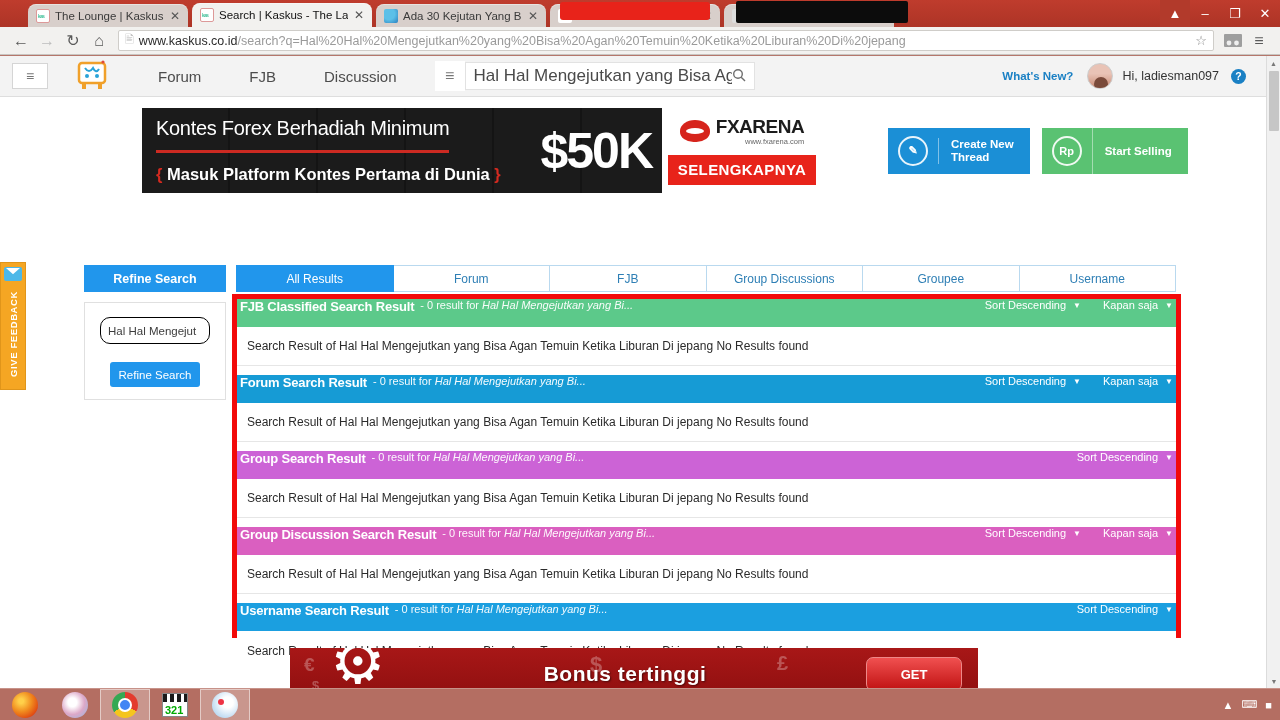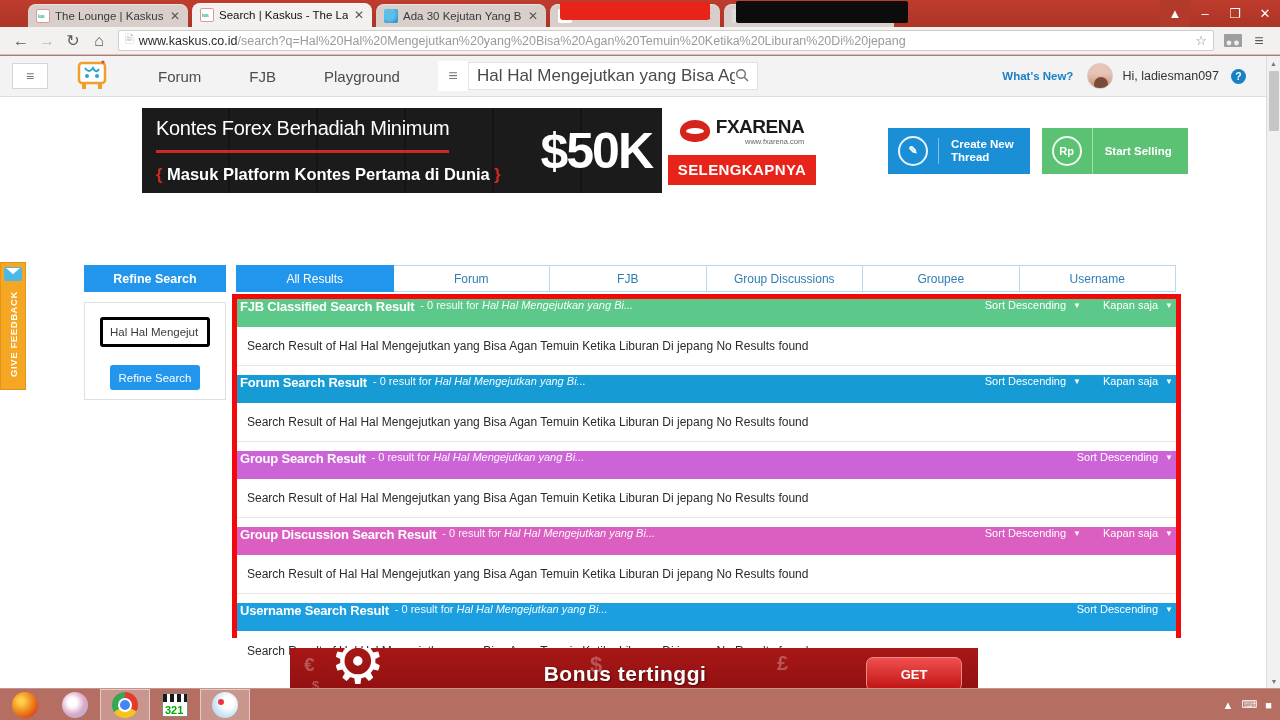--- a/index.html
+++ b/index.html
@@ -146,21 +146,21 @@
   }
   .rtab:first-child { border-left: 1px solid #b9d9ef; }
   .rtab.active { background: #2196ec; color: #fff; border-color: #2196ec; }
 
   
   .side-panel {
     position: absolute; left: 84px; top: 246px; width: 142px; height: 98px;
     background: #fff; border: 1px solid #e0e0e0;
     display: flex; flex-direction: column; align-items: center; padding-top: 14px;
   }
-  .side-input { width: 110px; height: 27px; border: 3px solid #000000; border-radius: 3px;
+  .side-input { width: 110px; height: 27px; border: 1px solid #000000; border-radius: 10px;
     display:flex; align-items:center; padding: 12px 7px; font-size: 11.5px; color: #3c3c3c; background:#fff;
     white-space:nowrap; overflow:hidden; }
   .side-refine { margin-top: 18px; width: 90px; height: 25px; background: #2196ec; color: #fff;
     font-size: 11.5px; display: flex; align-items: center; justify-content: center; border-radius: 3px; }
 
   
   .results-frame {
     position: absolute; left: 232px; top: 238px; width: 949px; height: 344px;
     border: 5px solid #f20a0a; background: #fff;
   }
@@ -314,21 +314,21 @@
           <circle cx="13" cy="17" r="2" fill="#2aa3d8"></circle>
             <circle cx="23" cy="17" r="2" fill="#2aa3d8"></circle>
           <rect x="8" y="24" width="4" height="6" fill="#f0a02a"></rect>
             <rect x="24" y="24" width="4" height="6" fill="#f0a02a"></rect>
           <circle cx="29" cy="3" r="1.6" fill="#e04a3a"></circle>
         </svg>
       </div>
       <div class="nav-links">
         <a href="#">Forum</a>
         <a href="#">FJB</a>
-        <a href="#">Playground</a>
+        <a href="#">Discussion</a>
       </div>
       <div class="search-wrap">
         <div class="search-hamb">≡</div>
         <div class="search-box">
           <span class="sv">Hal Hal Mengejutkan yang Bisa Agan Temui</span>
           <span class="sic">
             <svg width="14" height="14" viewBox="0 0 14 14">
               <circle cx="6" cy="6" r="4.3" stroke="#6f6f6f" stroke-width="1.4" fill="none"></circle>
               <line x1="9.2" y1="9.2" x2="13" y2="13" stroke="#6f6f6f" stroke-width="1.4"></line>
             </svg>

